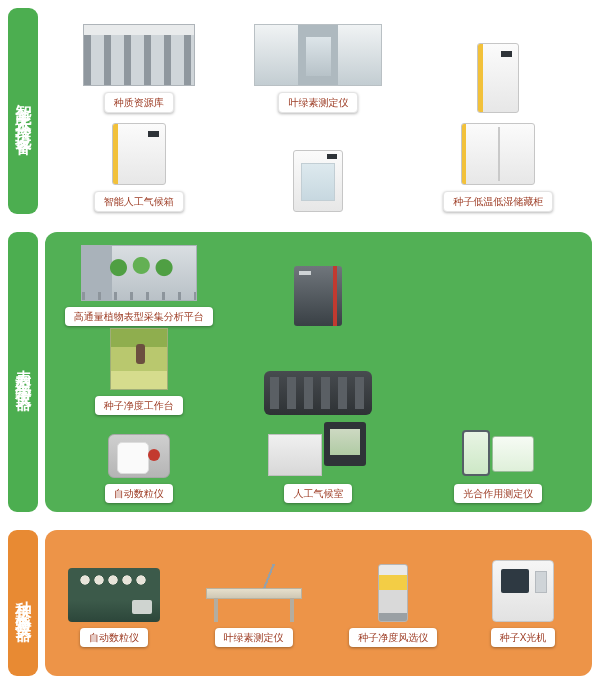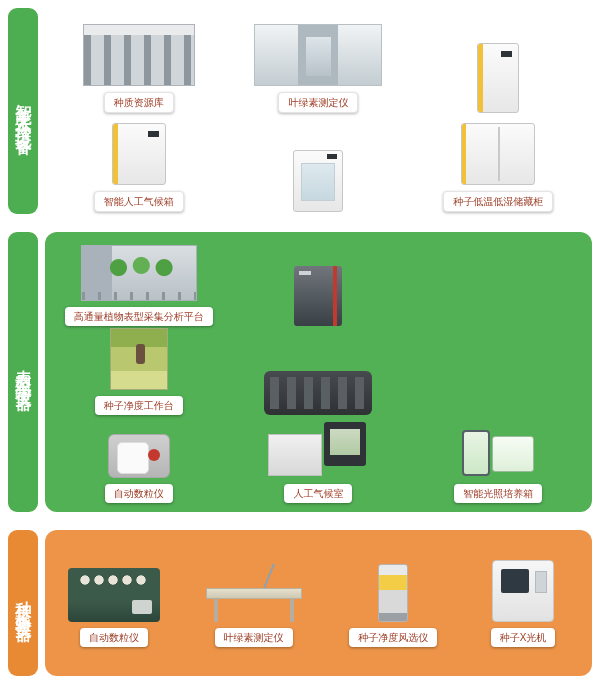--- a/index.html
+++ b/index.html
@@ -205,21 +205,21 @@
         <figure class="item">
           <div class="img">
               <div class="ph i-root"></div>
             </div>
           <figcaption class="label">人工气候室</figcaption>
         </figure>
         <figure class="item">
           <div class="img">
               <div class="ph i-wheat"></div>
             </div>
-          <figcaption class="label">智能光照培养箱</figcaption>
+          <figcaption class="label">光合作用测定仪</figcaption>
         </figure>
       </div>
     </div>
   </section>
 
   <section class="band s3">
     <div class="tab orange">
       <span>种子检验仪器</span>
     </div>
     <div class="panel orangebg">

